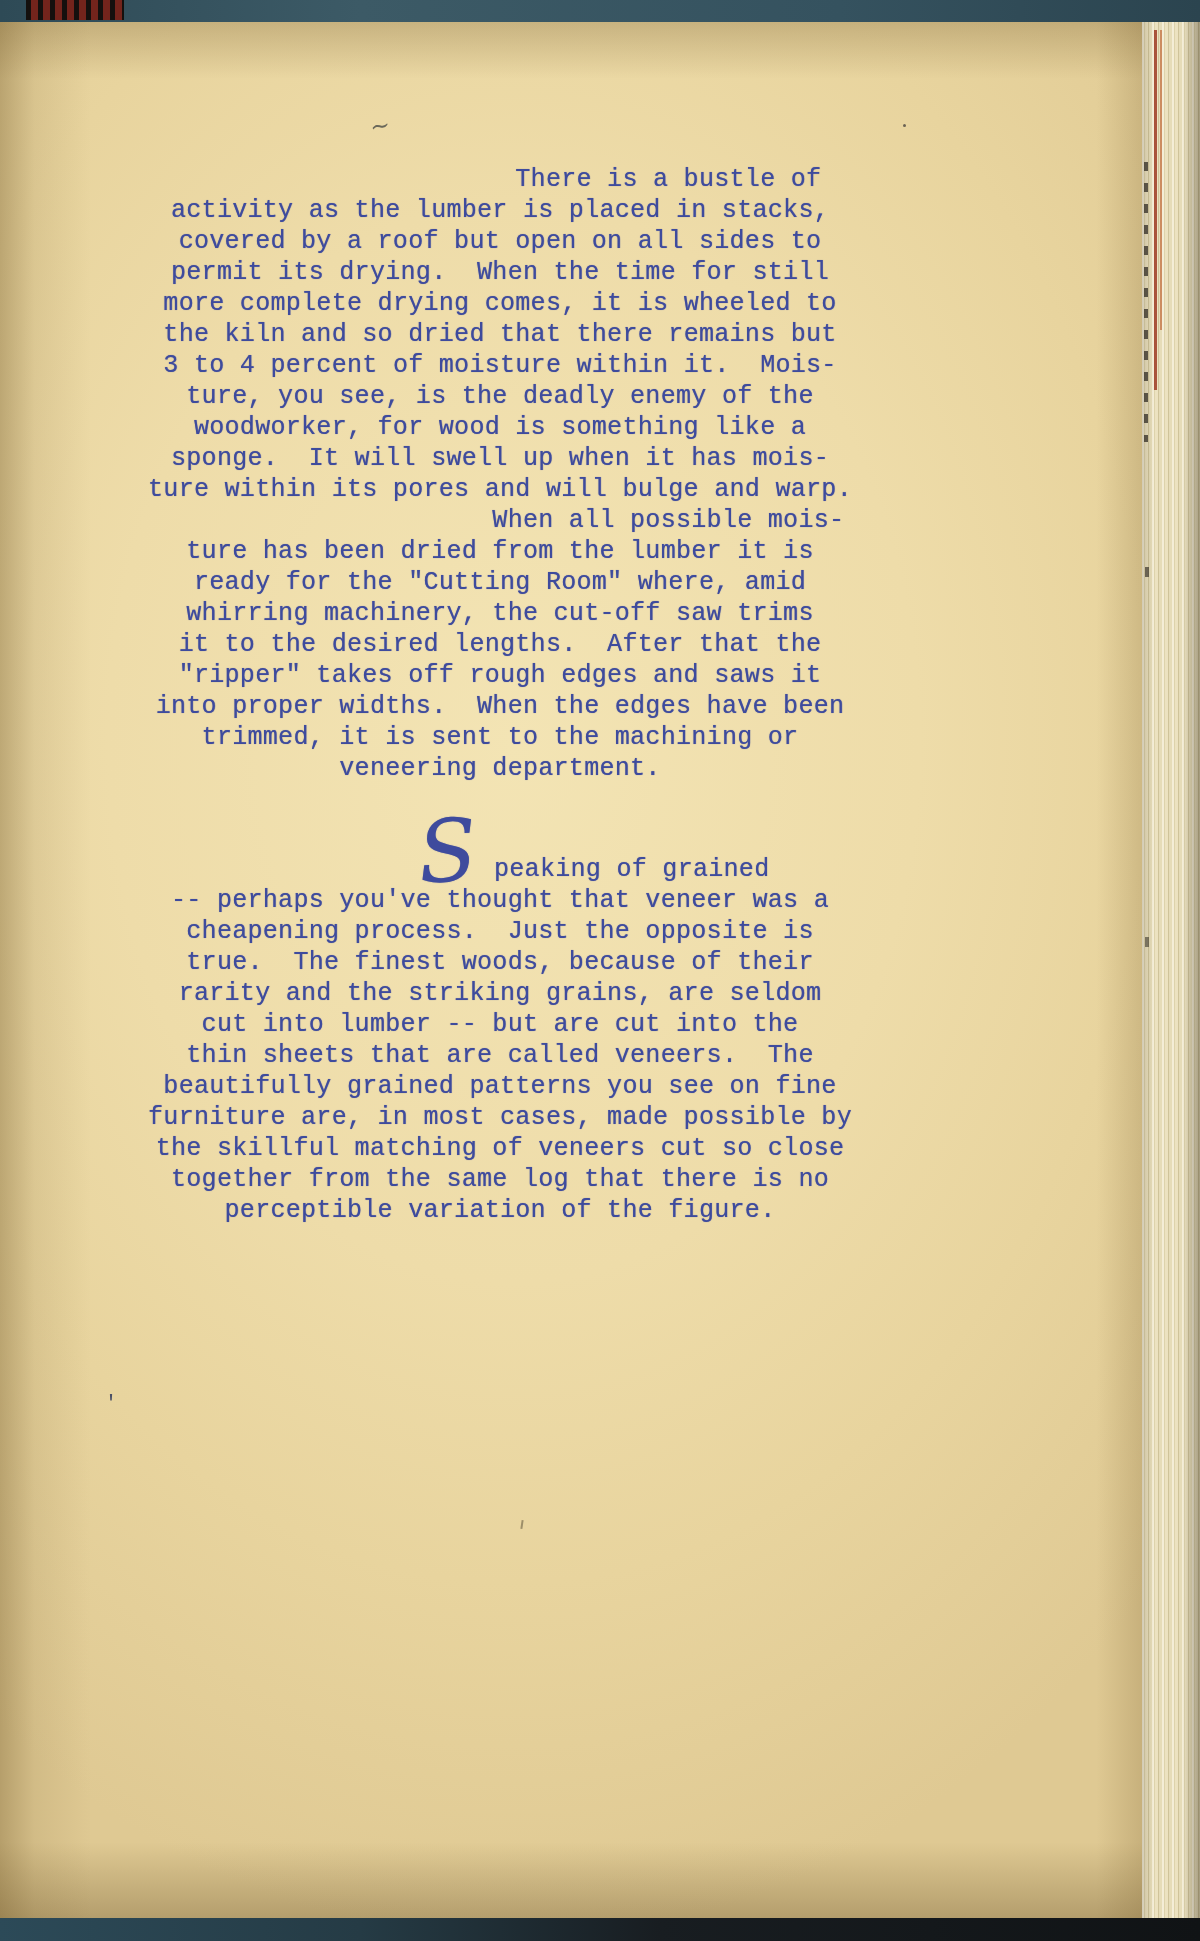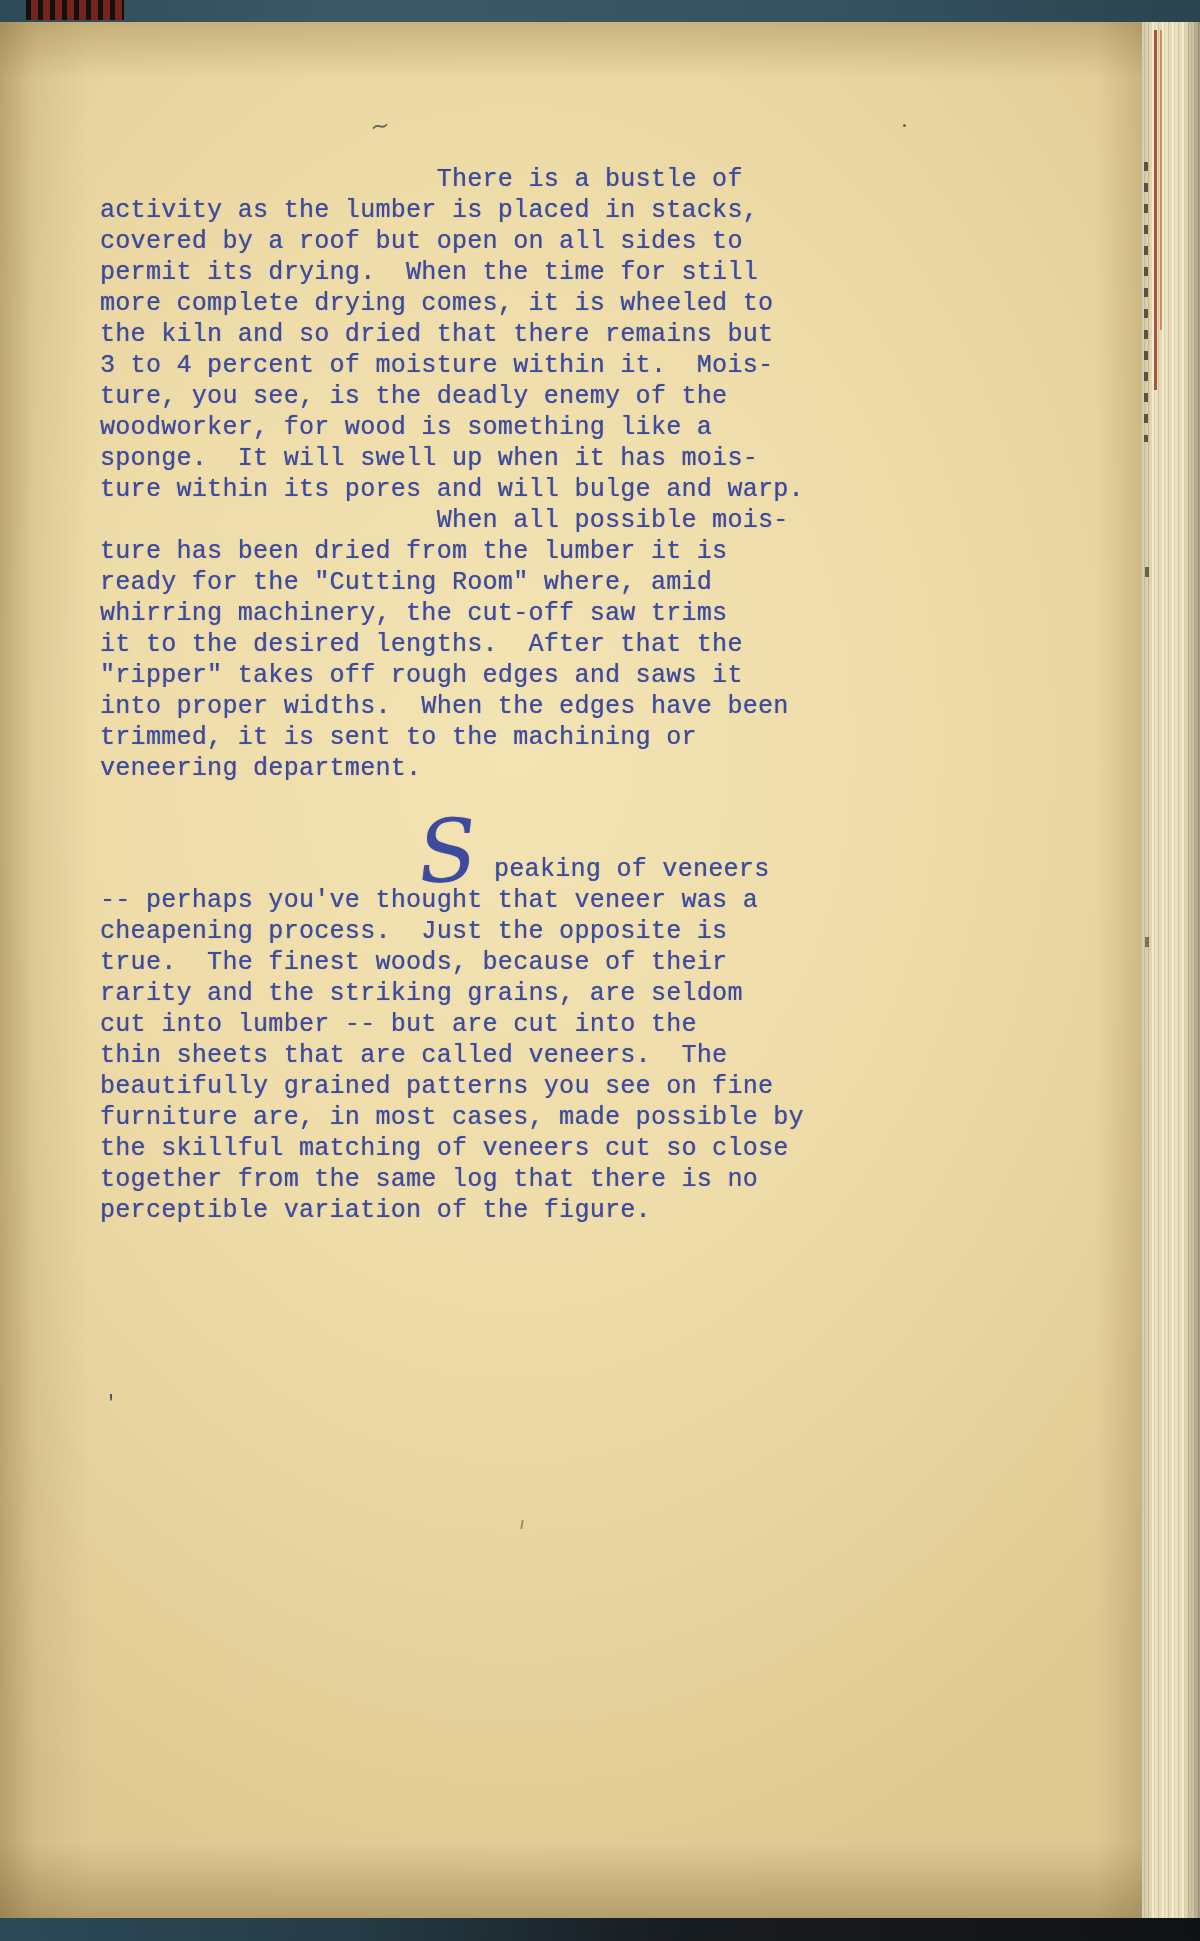--- a/index.html
+++ b/index.html
@@ -31,21 +31,21 @@
       linear-gradient(180deg, rgba(110,85,40,.28), rgba(110,85,40,0) 3%),
       linear-gradient(0deg, rgba(100,78,38,.35), rgba(100,78,38,0) 4%);
   }
   
   .text-block {
     position:absolute; left:100px; top:142px; width:800px;
     font-size:25px; line-height:31px; letter-spacing:0.3px;
     color:#3e4b9d;
     text-shadow:0 0 1px rgba(62,75,157,.55), .4px .4px 0 rgba(62,75,157,.3);
   }
-  .text-block pre { margin:0; font:inherit; white-space:pre; letter-spacing:inherit; }
+  .text-block pre { margin:0; font:inherit; white-space:pre; letter-spacing:inherit;text-align:center; }
   .para { margin:0 0 30px 0; }
   .para-3 { margin-top:70px; margin-bottom:30px; }
   .dropcap-line { position:relative; height:31px; }
   .drop-cap {
     position:absolute; left:318px; top:-46px;
     font-family:"DejaVu Serif","Liberation Serif",serif;
     font-style:italic; font-size:86px; line-height:1;
     transform:rotate(-4deg);
     text-shadow:0 0 1px rgba(62,75,157,.6);
   }
@@ -114,21 +114,21 @@
 whirring machinery, the cut-off saw trims
 it to the desired lengths.  After that the
 "ripper" takes off rough edges and saws it
 into proper widths.  When the edges have been
 trimmed, it is sent to the machining or
 veneering department.</pre>
 
       <div class="para-3">
         <div class="dropcap-line">
           <span class="drop-cap">S</span>
-          <span class="dropcap-rest">peaking of veneers</span>
+          <span class="dropcap-rest">peaking of grained</span>
         </div>
         <pre>-- perhaps you've thought that veneer was a
 cheapening process.  Just the opposite is
 true.  The finest woods, because of their
 rarity and the striking grains, are seldom
 cut into lumber -- but are cut into the
 thin sheets that are called veneers.  The
 beautifully grained patterns you see on fine
 furniture are, in most cases, made possible by
 the skillful matching of veneers cut so close

